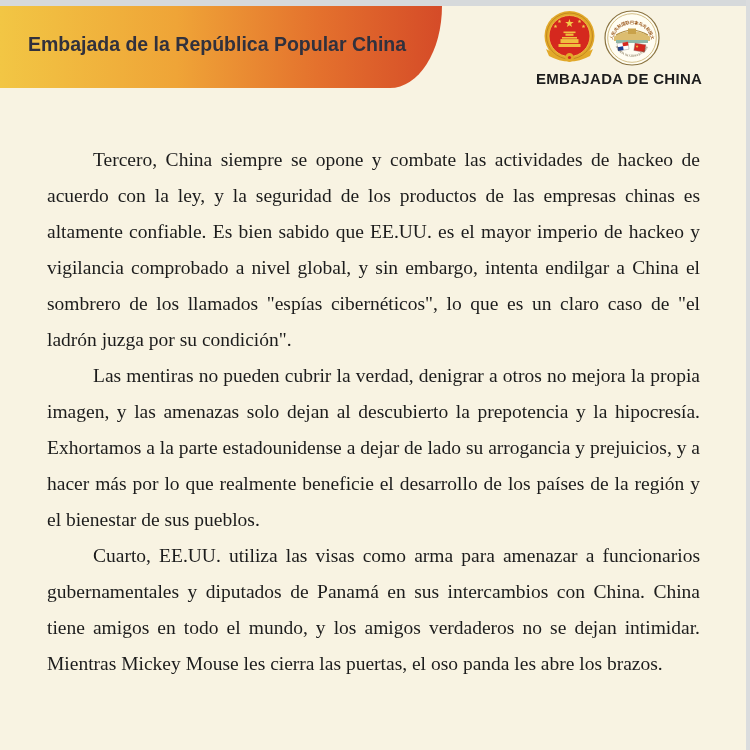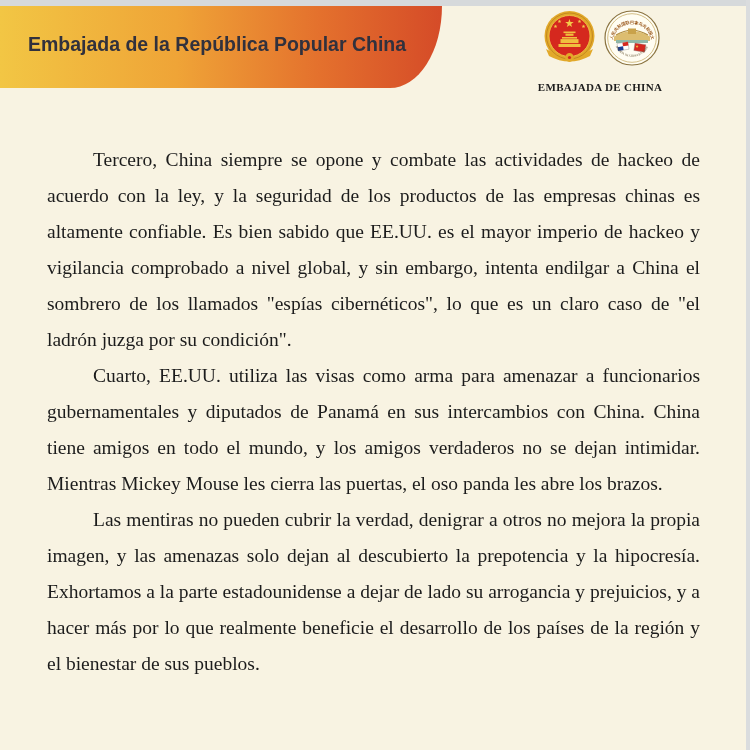--- a/index.html
+++ b/index.html
@@ -55,24 +55,24 @@
     width: 128px;
     text-align: center;
   }
   .emblems-row {
     display: flex;
     justify-content: center;
     align-items: flex-start;
     gap: 5px;
   }
   .emblem-caption {
-    margin-top: 13px;
-    font-family: Liberation Serif, serif;
+    margin-top: 2px;
+    font-family: Liberation Sans, sans-serif;
     font-weight: bold;
-    font-size: 11px;
+    font-size: 15px;
     letter-spacing: 0.3px;
     color: #1e1e1e;
     white-space: nowrap;
   }
 
   .doc-body {
     position: absolute;
     left: 47px; top: 142px;
     width: 653px;
     font-size: 19.5px;
@@ -152,18 +152,18 @@
         <text font-size="3" fill="#5a4a28">
           <textPath href="#arcBot" startOffset="50%" text-anchor="middle">EMBAJADA DE CHINA EN PANAMÁ</textPath>
         </text>
       </svg>
     </div>
     <div class="emblem-caption">EMBAJADA DE CHINA</div>
   </div>
 
   <div class="doc-body">
     <p>Tercero, China siempre se opone y combate las actividades de hackeo de acuerdo con la ley, y la seguridad de los productos de las empresas chinas es altamente confiable. Es bien sabido que EE.UU. es el mayor imperio de hackeo y vigilancia comprobado a nivel global, y sin embargo, intenta endilgar a China el sombrero de los llamados "espías cibernéticos", lo que es un claro caso de "el ladrón juzga por su condición".</p>
+    <p>Las mentiras no pueden cubrir la verdad, denigrar a otros no mejora la propia imagen, y las amenazas solo dejan al descubierto la prepotencia y la hipocresía. Exhortamos a la parte estadounidense a dejar de lado su arrogancia y prejuicios, y a hacer más por lo que realmente beneficie el desarrollo de los países de la región y el bienestar de sus pueblos.</p>
     <p>Cuarto, EE.UU. utiliza las visas como arma para amenazar a funcionarios gubernamentales y diputados de Panamá en sus intercambios con China. China tiene amigos en todo el mundo, y los amigos verdaderos no se dejan intimidar. Mientras Mickey Mouse les cierra las puertas, el oso panda les abre los brazos.</p>
-    <p>Las mentiras no pueden cubrir la verdad, denigrar a otros no mejora la propia imagen, y las amenazas solo dejan al descubierto la prepotencia y la hipocresía. Exhortamos a la parte estadounidense a dejar de lado su arrogancia y prejuicios, y a hacer más por lo que realmente beneficie el desarrollo de los países de la región y el bienestar de sus pueblos.</p>
     <div class="doc-date">5 de octubre de 2025</div>
   </div>
 
 </div>
 
 </body></html>

